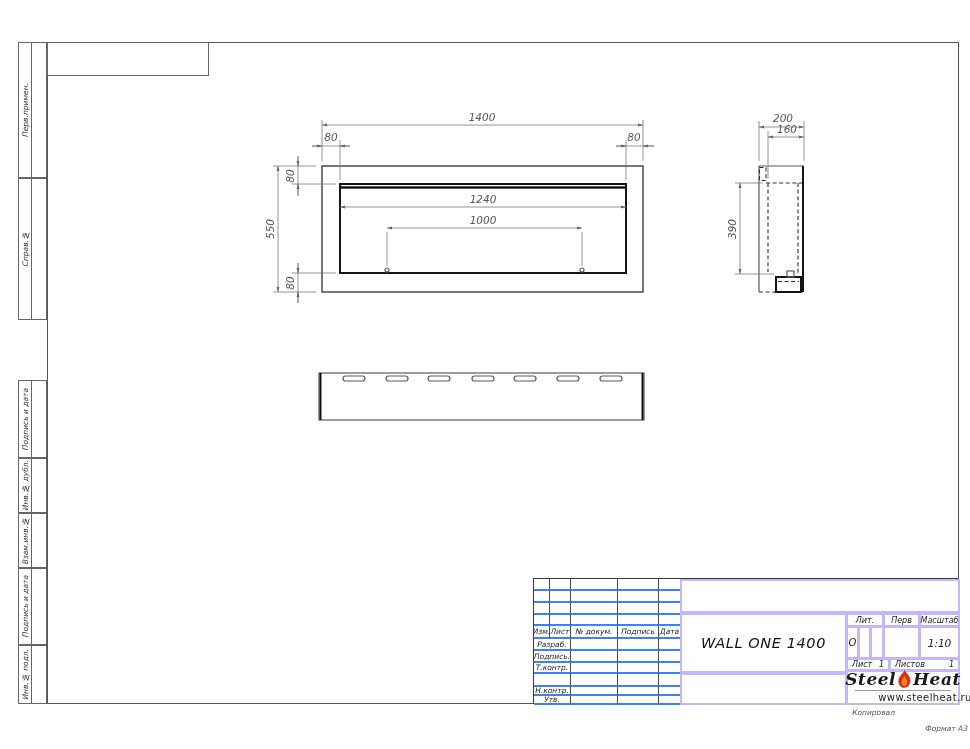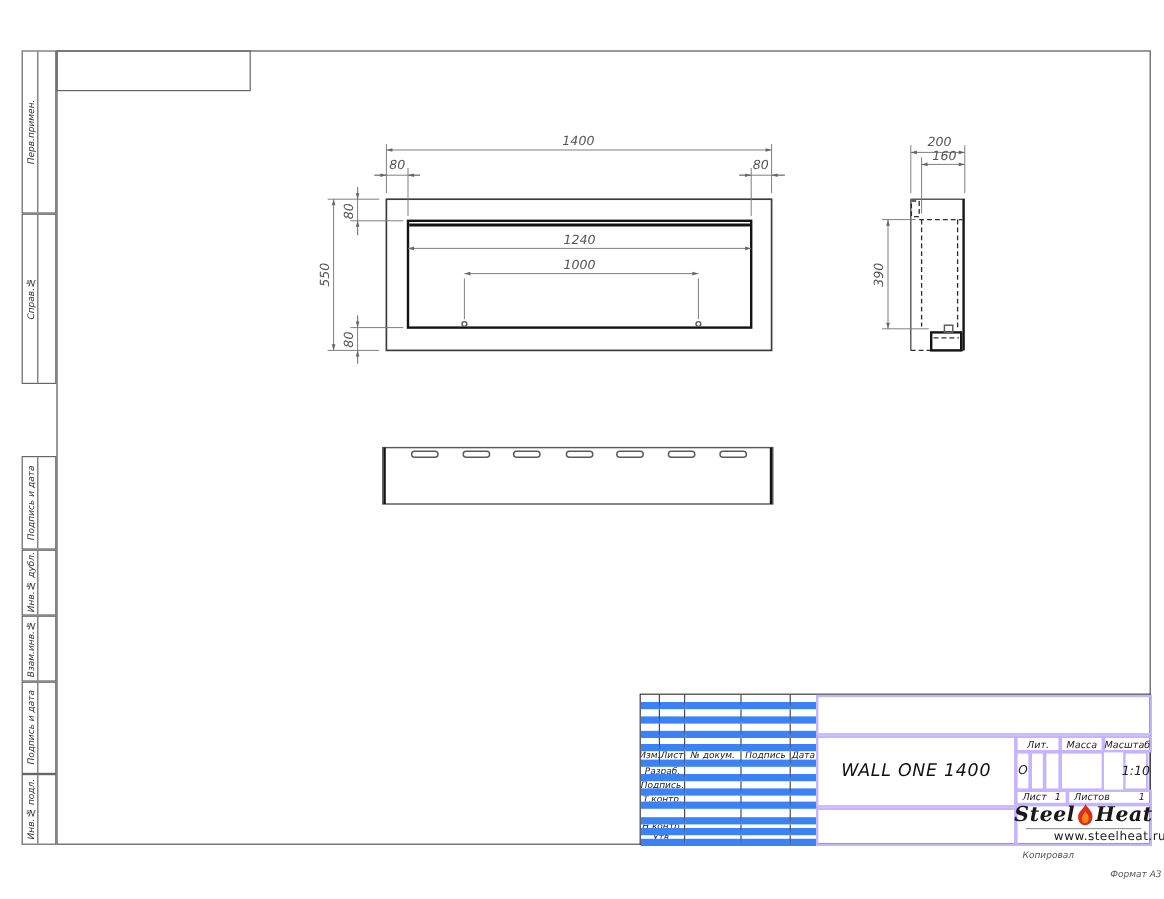--- a/index.html
+++ b/index.html
@@ -13,21 +13,21 @@
 
   
   .vcell{left:18px;width:29px;border:1px solid #666;display:flex;}
   .vcol{width:12px;border-right:1px solid #666;display:flex;align-items:center;justify-content:center;}
   .vcol span{writing-mode:vertical-rl;transform:rotate(180deg);white-space:nowrap;
              font:italic 7.5px "DejaVu Sans",sans-serif;color:#333;}
 
   
   #tb{left:533px;top:578px;width:426px;height:126px;border:1.5px solid #3a3a3a;}
   .grid{position:absolute;box-sizing:border-box;display:grid;}
-  .gc{border-right:1px solid #4a4a4a;border-bottom:6px solid #3b82f6;display:flex;
+  .gc{border-right:1px solid #4a4a4a;border-bottom:2px solid #3b82f6;display:flex;
       align-items:center;justify-content:center;overflow:hidden;
       font:italic 7.5px "DejaVu Sans",sans-serif;color:#222;}
   .tbcell{position:absolute;box-sizing:border-box;border:2px solid #c4b5fd;display:flex;
           align-items:center;justify-content:center;
           font:italic 8px "DejaVu Sans",sans-serif;color:#222;}
   #namecell{flex-direction:column;line-height:1.35;}
   #namecell .t1{font:italic 15px "DejaVu Sans",sans-serif;letter-spacing:.3px;color:#111;}
   #namecell .t2{font:italic 14.5px "DejaVu Sans",sans-serif;letter-spacing:.6px;color:#111;text-align:right;}
   .litval{font:italic 10px "DejaVu Sans",sans-serif;}
   .scaleval{font:italic 10.5px "DejaVu Sans",sans-serif;}
@@ -261,27 +261,27 @@
 
     <div class="tbcell" style="left:146px;top:0;width:280px;height:34px"></div>
 
     <div class="tbcell" id="namecell" style="left:146px;top:34px;width:167px;height:60px">
       <div class="t2">WALL ONE 1400</div>
     </div>
 
     <div class="tbcell" style="left:146px;top:94px;width:167px;height:32px"></div>
 
     <div class="tbcell" style="left:312px;top:34px;width:38px;height:14px">Лит.</div>
-    <div class="tbcell" style="left:349px;top:34px;width:37px;height:14px">Масса</div>
+    <div class="tbcell" style="left:349px;top:34px;width:37px;height:14px">Перв</div>
     <div class="tbcell" style="left:385px;top:34px;width:41px;height:14px">Масштаб</div>
     <div class="tbcell litval" style="left:312px;top:47px;width:13px;height:33px">О</div>
     <div class="tbcell" style="left:324px;top:47px;width:13px;height:33px"></div>
     <div class="tbcell" style="left:336px;top:47px;width:14px;height:33px"></div>
     <div class="tbcell" style="left:349px;top:47px;width:37px;height:33px"></div>
-    <div class="tbcell scaleval" style="left:402px;top:47px;width:21px;height:33px">1:10</div>
+    <div class="tbcell scaleval" style="left:385px;top:47px;width:41px;height:33px">1:10</div>
 
     <div class="tbcell pairs" style="left:312px;top:79px;width:44px;height:13px">
       <span>Лист</span>
       <span>1</span>
     </div>
     <div class="tbcell pairs" style="left:355px;top:79px;width:71px;height:13px">
       <span>Листов</span>
       <span>1</span>
     </div>
 

